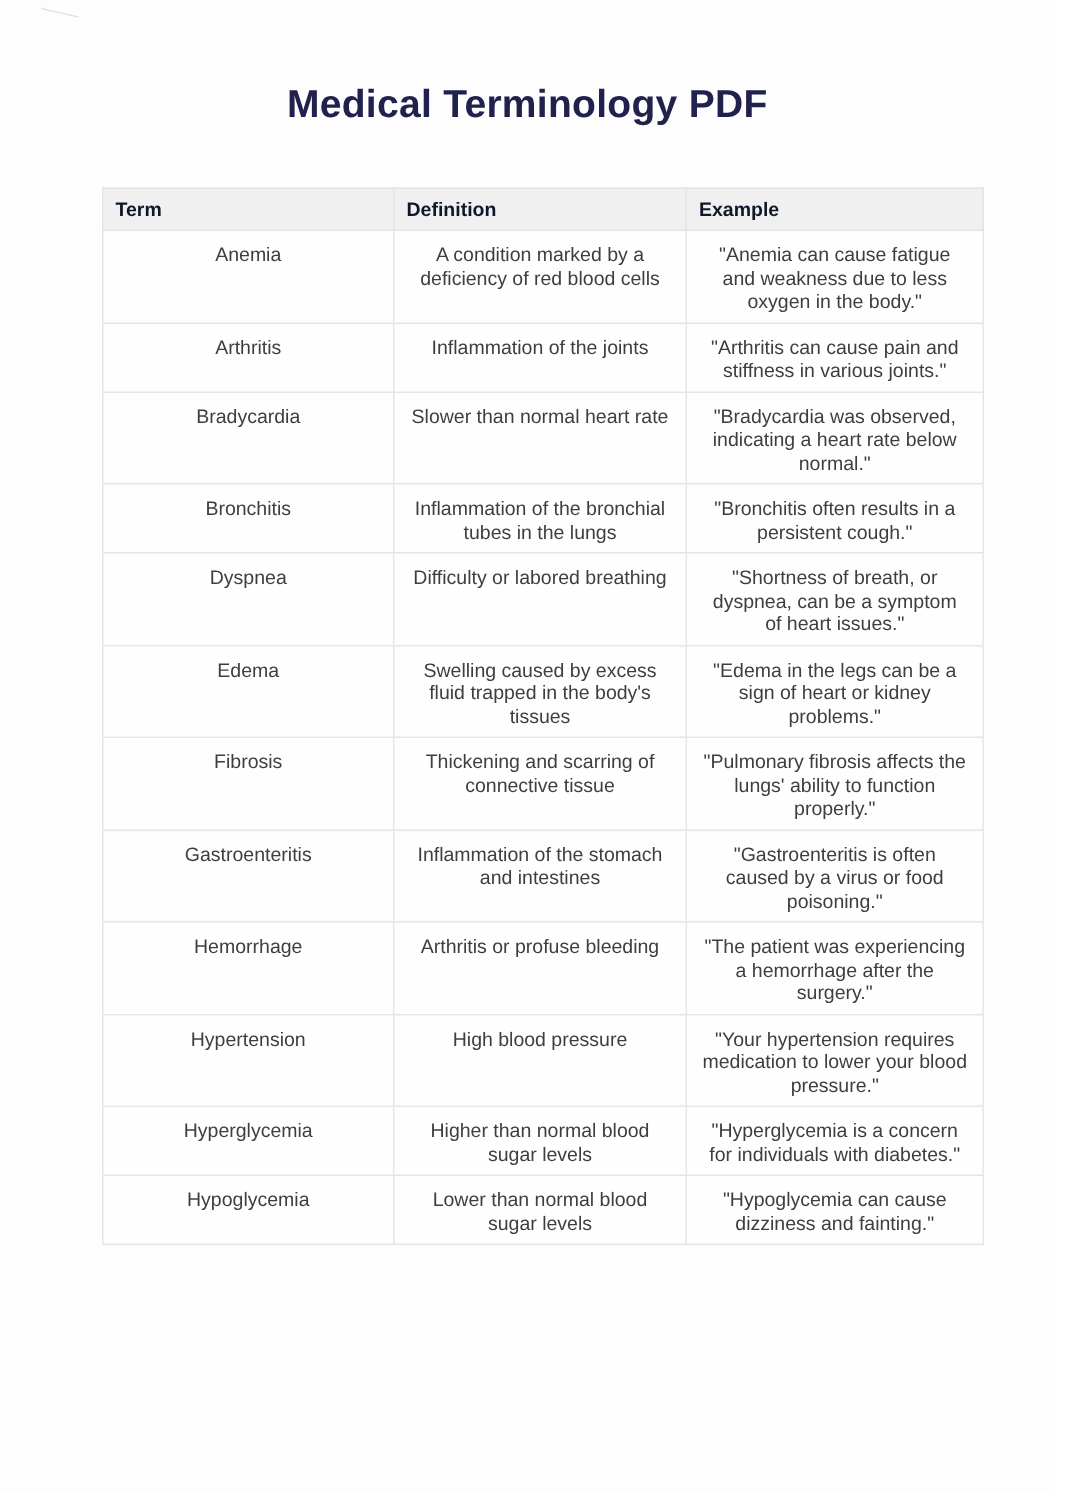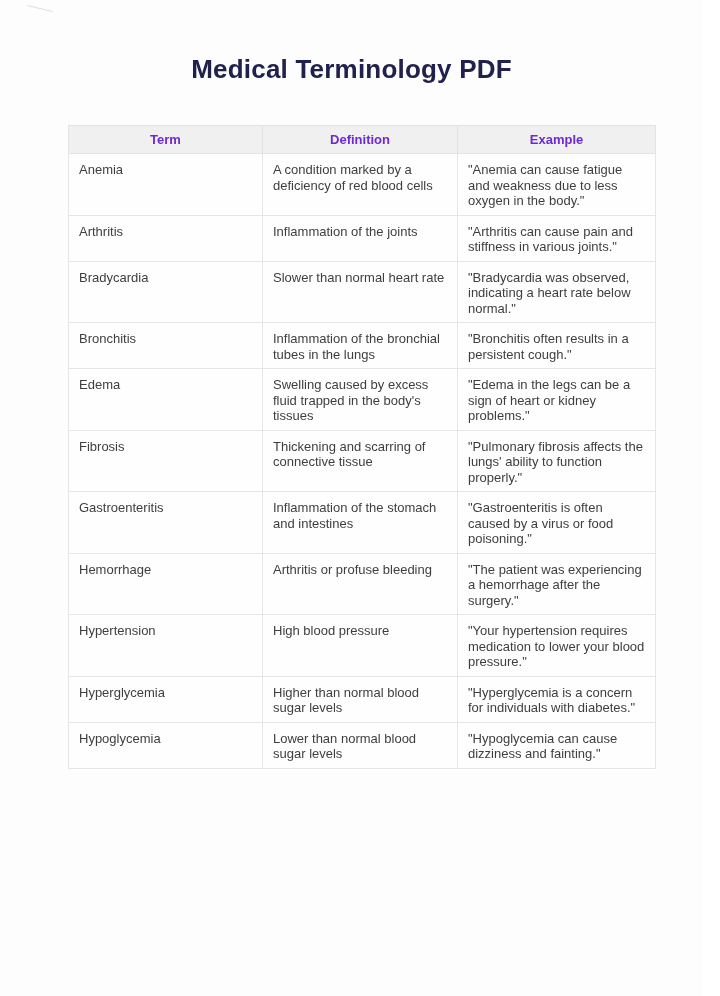--- a/index.html
+++ b/index.html
@@ -40,30 +40,30 @@
     width: 587px;
     border-collapse: collapse;
     table-layout: fixed;
     font-size: 13px;
     color: #3e3e3e;
   }
   .doc-table th {
     background: #f0f0f0;
     border: 1px solid #e3e3e3;
     font-weight: 700;
-    color: #6d28d9;
+    color: #0f172a;
     font-size: 13px;
     padding: 6px 8px;
-    text-align: center;
+    text-align: left;
   }
   .doc-table td {
     border: 1px solid #e6e6e6;
     background: #fefefe;
     vertical-align: top;
-    text-align: left;
+    text-align: center;
     padding: 8px 10px 6px 10px;
     line-height: 15.5px;
   }
 </style>
 </head>
 <body>
 
 <div class="page">
   <div class="corner-artifact"></div>
 
@@ -97,20 +97,25 @@
         <td>Bradycardia</td>
         <td>Slower than normal heart rate</td>
         <td>"Bradycardia was observed, indicating a heart rate below normal."</td>
       </tr>
       <tr>
         <td>Bronchitis</td>
         <td>Inflammation of the bronchial tubes in the lungs</td>
         <td>"Bronchitis often results in a persistent cough."</td>
       </tr>
       <tr>
+        <td>Dyspnea</td>
+        <td>Difficulty or labored breathing</td>
+        <td>"Shortness of breath, or dyspnea, can be a symptom of heart issues."</td>
+      </tr>
+      <tr>
         <td>Edema</td>
         <td>Swelling caused by excess fluid trapped in the body's tissues</td>
         <td>"Edema in the legs can be a sign of heart or kidney problems."</td>
       </tr>
       <tr>
         <td>Fibrosis</td>
         <td>Thickening and scarring of connective tissue</td>
         <td>"Pulmonary fibrosis affects the lungs' ability to function properly."</td>
       </tr>
       <tr>

